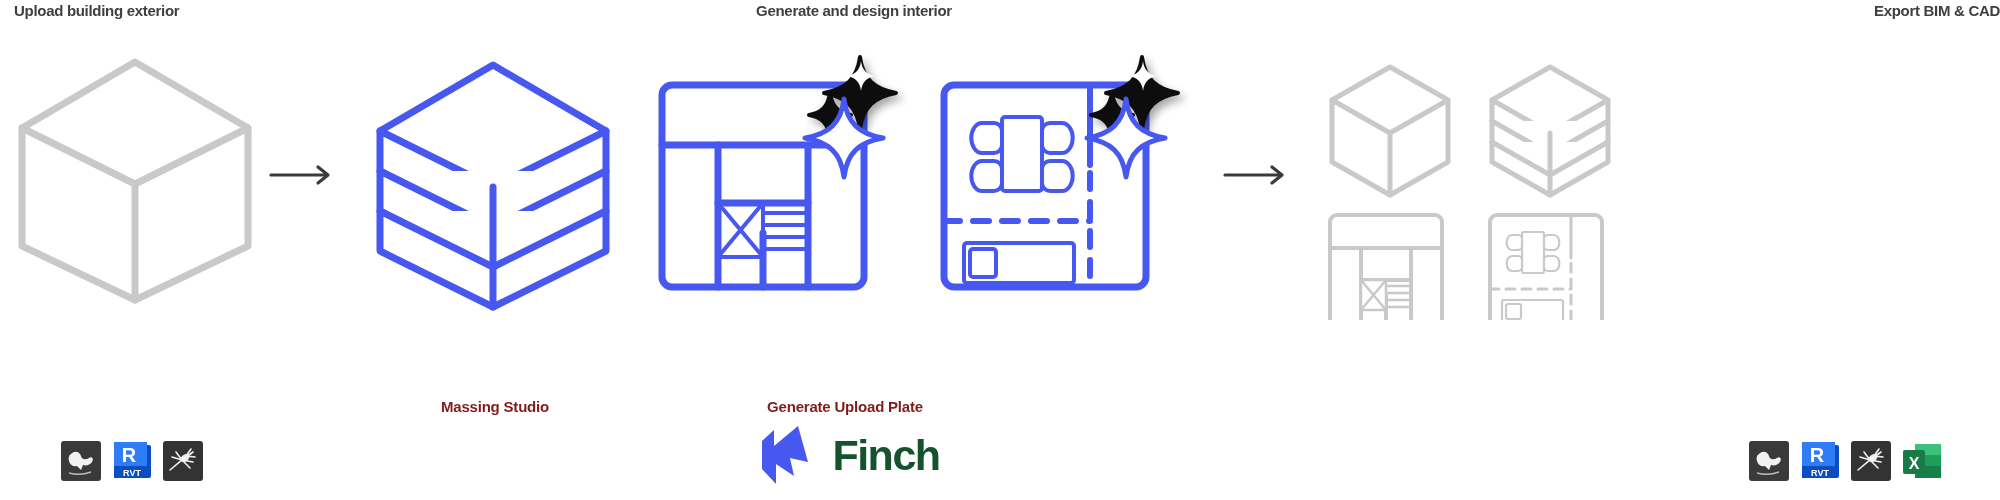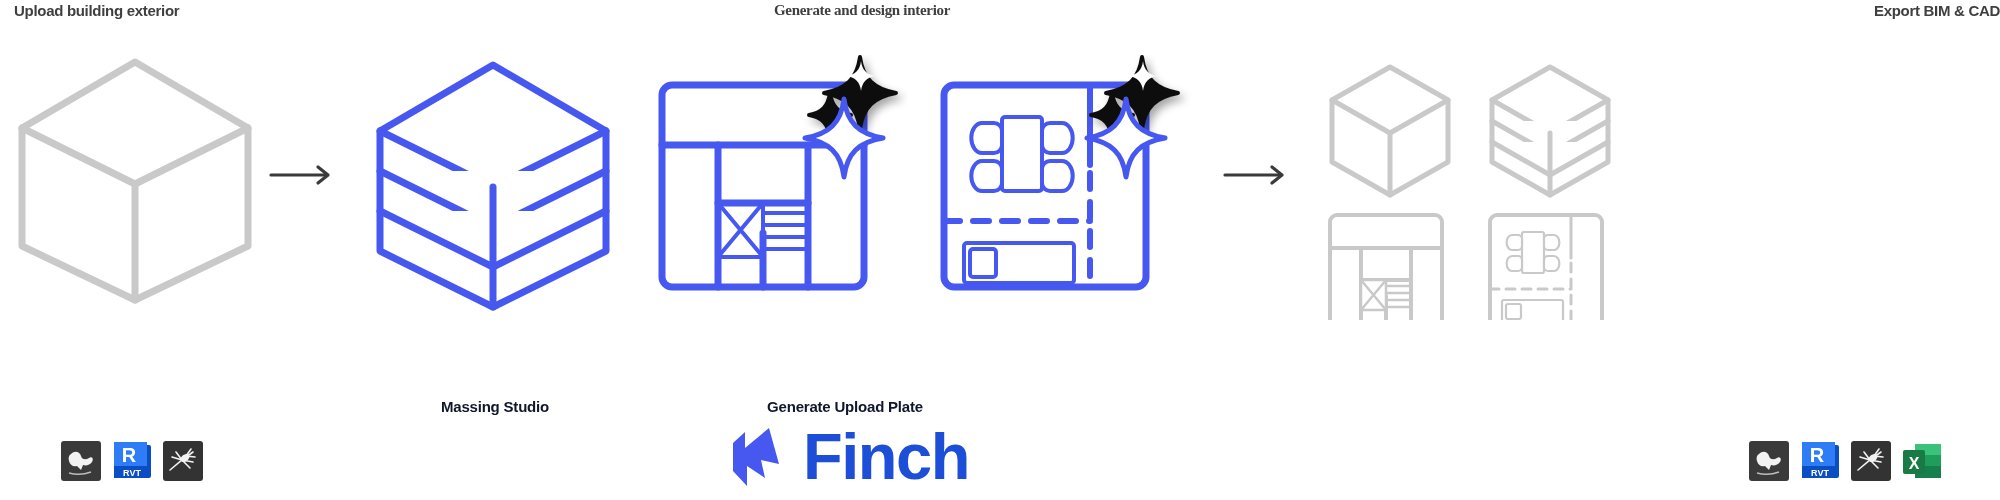--- a/index.html
+++ b/index.html
@@ -13,28 +13,28 @@
 
   .sec-title {
     position: absolute;
     font-size: 15px;
     font-weight: 700;
     color: #3f3f3f;
     letter-spacing: -0.3px;
     white-space: nowrap;
   }
   #title-upload { left: 14px;  top: 2px; }
-  #title-generate { left: 12px; top: 2px; width: 1700px; text-align: center; font-family: Liberation Serif, serif; }
+  #title-generate { left: 4px; top: 2px; width: 1700px; text-align: center; }
   #title-export { left: 0; top: 2px; width: 2000px; text-align: right; }
 
   .step-label {
     position: absolute;
     font-size: 15px;
     font-weight: 700;
-    color: #0f172a;
+    color: #7f1d1d;
     letter-spacing: -0.2px;
     text-align: center;
     white-space: nowrap;
   }
   #label-massing  { left: 370px;  top: 398px; width: 250px; }
   #label-floor    { left: 700px;  top: 398px; width: 290px; }
   #label-unit     { left: 1055px; top: 398px; width: 290px; }
 
   .svg-abs { position: absolute; display: block; }
 
@@ -49,21 +49,21 @@
   #icons-left  { position: absolute; left: 60px;  top: 440px; display: flex; gap: 9px; }
   #icons-right { position: absolute; left: 1748px; top: 440px; display: flex; gap: 9px; }
 
   .app-icon { width: 42px; height: 42px; position: relative; display: block; }
 
   #finch-logo {
     position: absolute; left: 0; top: 424px; width: 1700px;
     display: flex; align-items: center; justify-content: center; gap: 14px;
   }
   #finch-wordmark {
-    font-size: 65px; font-weight: 700; color: #1d4ed8;
+    font-size: 43px; font-weight: 700; color: #14532d;
     letter-spacing: -1.5px; line-height: 1;
   }
 </style>
 </head>
 <body>
 
 <div id="stage">
 
   <div class="sec-title" id="title-upload">Upload building exterior</div>
   <div class="sec-title" id="title-generate">Generate and design interior</div>

